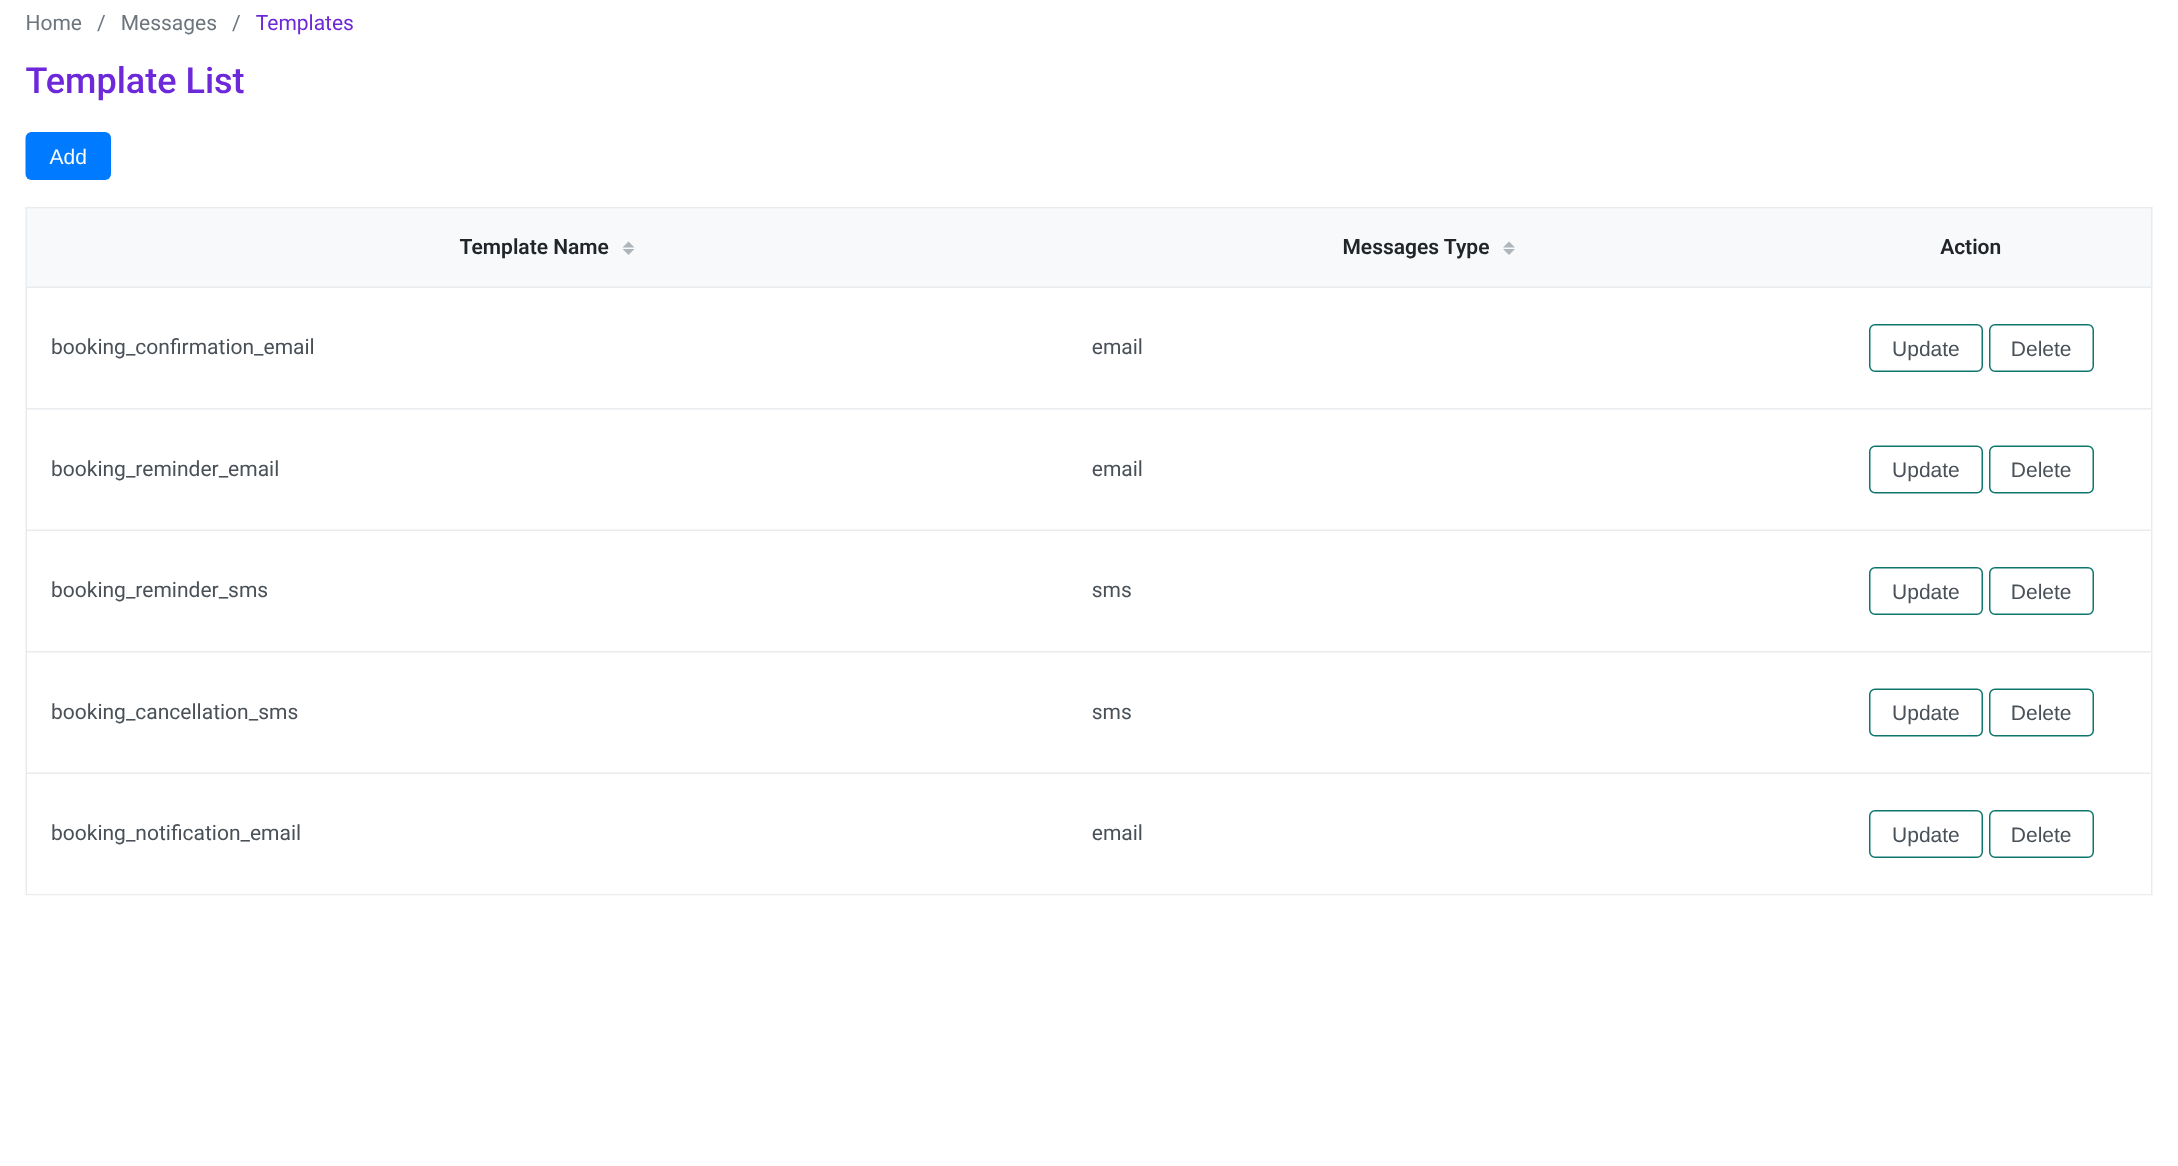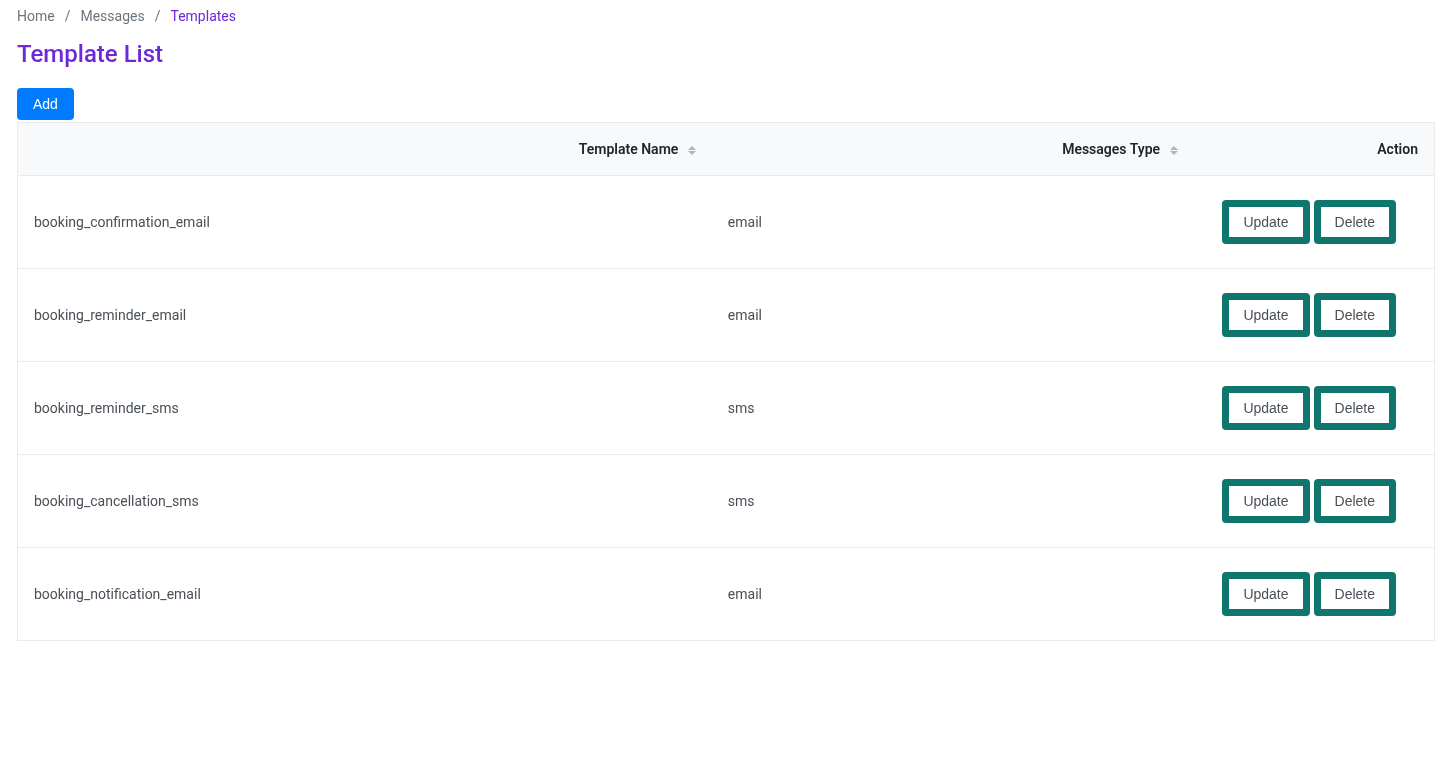--- a/index.html
+++ b/index.html
@@ -41,30 +41,30 @@
       margin-top: 4px;
     }
     .add-button {
       background: #007bff;
       color: #fff;
       border: none;
       padding: 8px 16px;
       font-size: 14px;
       border-radius: 4px;
       cursor: pointer;
-      margin-bottom: 2px;
+      margin-bottom: 18px;
     }
     .table {
       width: 100%;
       border-collapse: collapse;
       border: 1px solid #e9ecef;
     }
     .table thead th {
       background: #f8f9fa;
-      text-align: right;
+      text-align: center;
       padding: 18px 16px;
       font-weight: 600;
       font-size: 14px;
       color: #212529;
       border-bottom: 1px solid #e9ecef;
       margin-top: 16px;
     }
     .table tbody td {
       padding: 24px 16px;
       border-bottom: 1px solid #e9ecef;
@@ -90,21 +90,21 @@
     }
     .sort-up {
       border-bottom: 4px solid #adb5bd;
       margin-bottom: 1px;
     }
     .sort-down {
       border-top: 4px solid #adb5bd;
     }
     .action-btn {
       background: #fff;
-      border: 7px solid #0f766e;
+      border: 1px solid #0f766e;
       color: #495057;
       padding: 7px 14px;
       font-size: 14px;
       border-radius: 4px;
       cursor: pointer;
       margin-right: 4px;
     }
     .actions-cell {
       text-align: right;
       padding-right: 34px !important;

